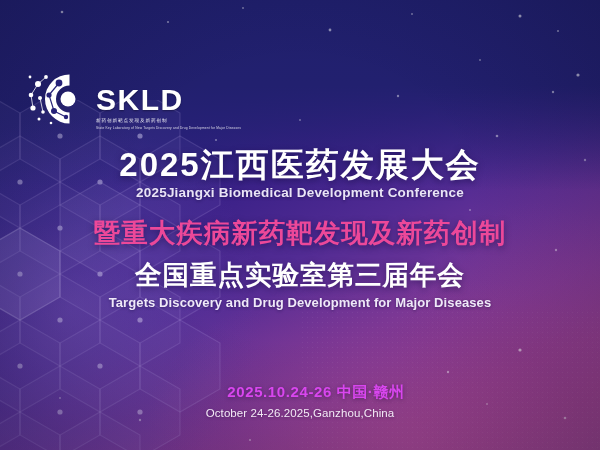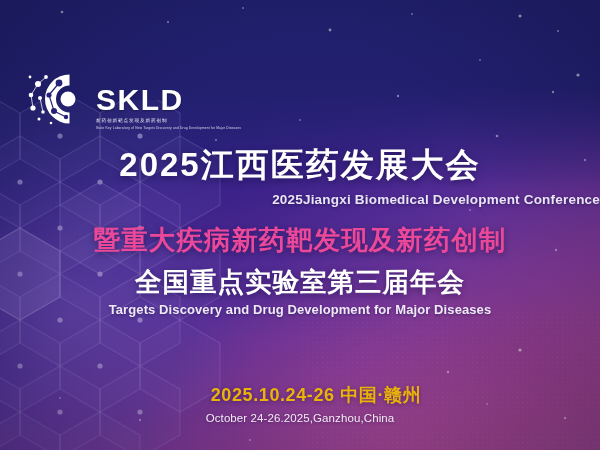--- a/index.html
+++ b/index.html
@@ -73,38 +73,38 @@
 
   
   .content{position:absolute;left:0;right:0;top:122px;text-align:center;}
 
   .title-main{
     color:#ffffff;font-size:33px;font-weight:bold;letter-spacing:2px;
     line-height:1.18;text-shadow:0 2px 6px rgba(20,10,60,.55);margin-top:24px;
   }
   .title-main-en{
     color:#e9e4f6;font-size:13.5px;font-weight:bold;letter-spacing:.2px;
-    margin-top:7px;text-shadow:0 1px 3px rgba(20,10,60,.5);text-align:right;
+    text-shadow:0 1px 3px rgba(20,10,60,.5);
   }
   .title-sub1{
     color:#ec4899;font-size:26.5px;font-weight:bold;letter-spacing:1px;
     margin-top:16px;line-height:1.3;text-shadow:0 2px 6px rgba(20,10,60,.5);
   }
   .title-sub2{
     color:#ffffff;font-size:26.5px;font-weight:bold;letter-spacing:1px;
     margin-top:8px;line-height:1.3;text-shadow:0 2px 6px rgba(20,10,60,.5);
   }
   .title-sub-en{
     color:#efe9f8;font-size:13px;font-weight:bold;letter-spacing:.1px;
     margin-top:12px;line-height:1.6;text-shadow:0 1px 3px rgba(20,10,60,.45);
   }
 
   .footer{position:absolute;left:0;right:0;top:383px;text-align:center;}
   .footer-cn{
-    color:#eab308;font-size:18px;font-weight:bold;letter-spacing:.6px;
+    color:#d946ef;font-size:15px;font-weight:bold;letter-spacing:.6px;
     text-shadow:0 1px 4px rgba(40,10,60,.45);
     padding-left:32px;
   }
   .footer-en{
     color:#f3eaf6;font-size:11.5px;font-weight:normal;letter-spacing:.1px;
     margin-top:5px;text-shadow:0 1px 3px rgba(40,10,60,.4);
   }
 </style>
 </head>
 <body>

